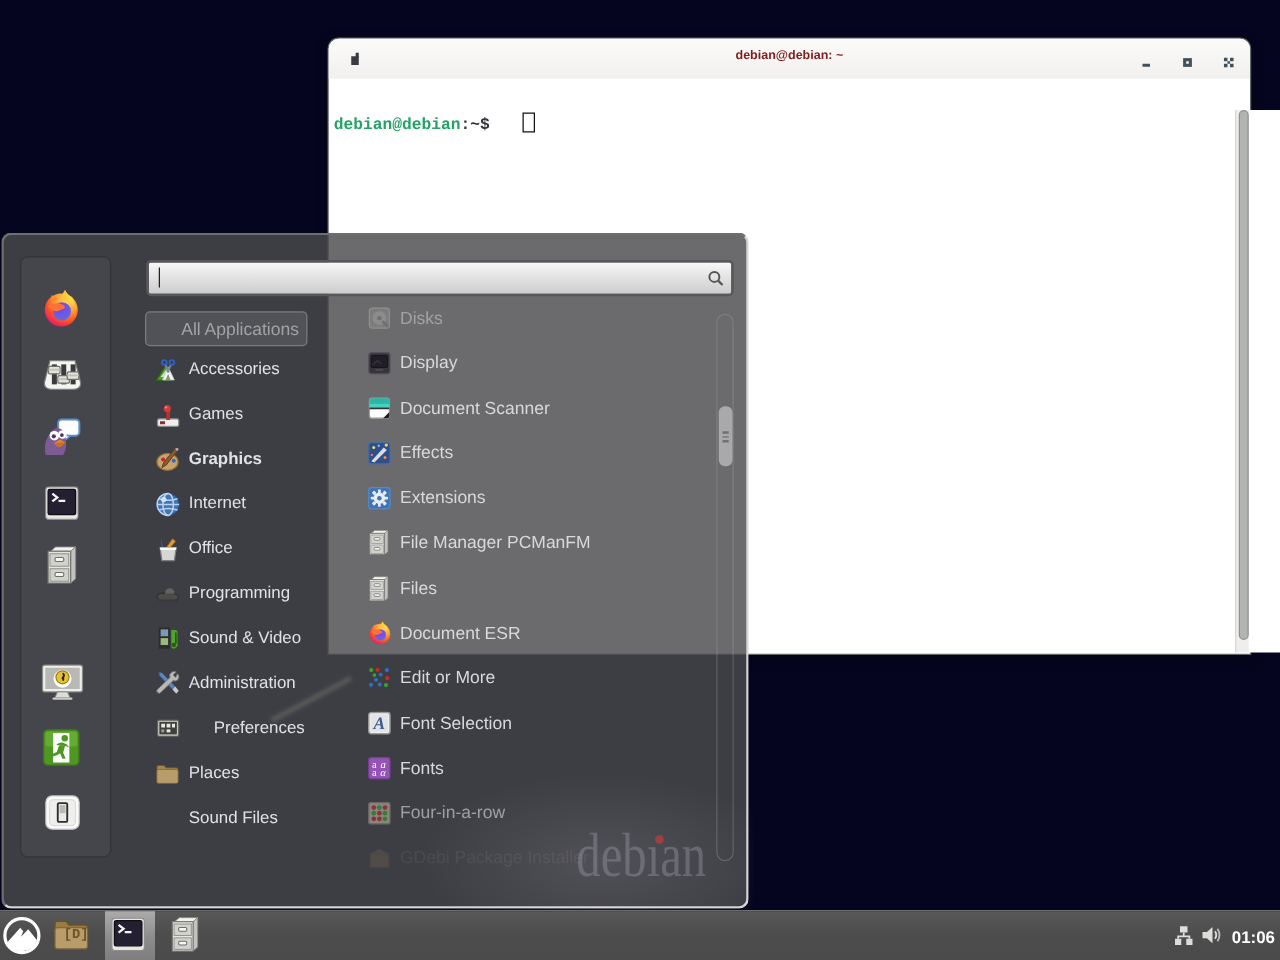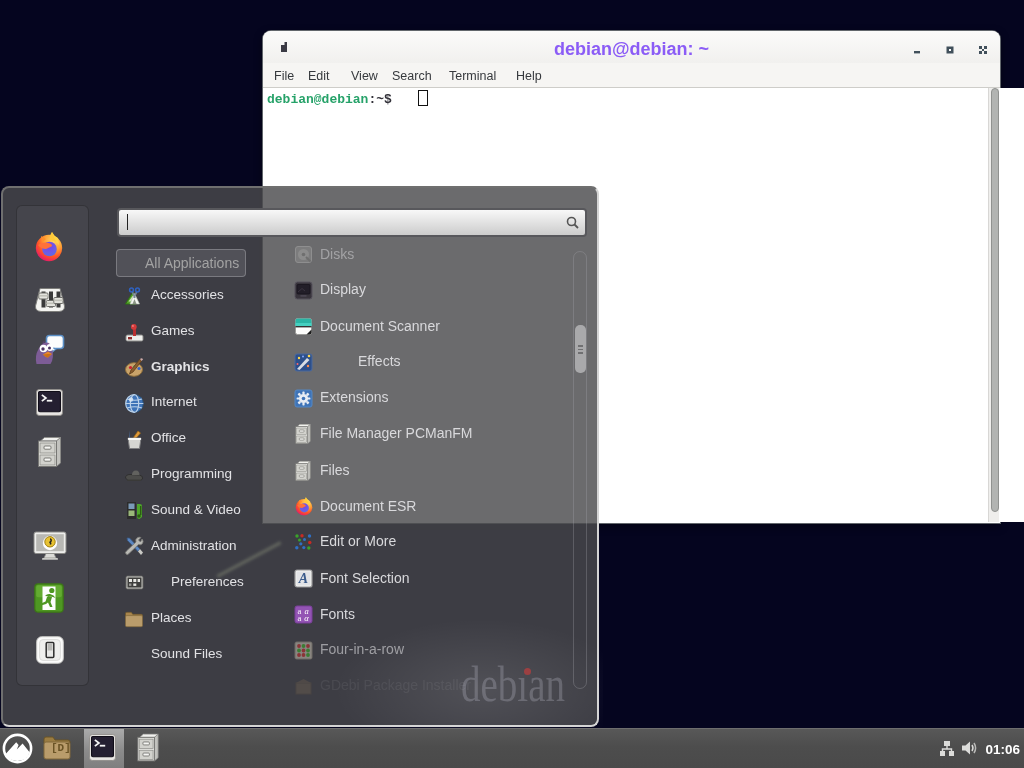--- a/index.html
+++ b/index.html
@@ -4,21 +4,21 @@
 html,body{margin:0;padding:0;width:1024px;height:768px;overflow:hidden;
   background:#05051f;font-family:"Liberation Sans", sans-serif;}
 *{box-sizing:border-box;}
 .abs{position:absolute;}
 
 
 #term{left:263px;top:31px;width:737px;height:492px;border-radius:8px 8px 0 0;
   background:#fff;box-shadow:0 0 0 1px #62676c,0 3px 10px rgba(0,0,0,.45);z-index:1;}
 #term .titlebar{left:0;top:0;width:737px;height:32px;border-radius:8px 8px 0 0;
   background:linear-gradient(#fbfbfa,#f1f0ee);}
-#term .title{left:0;top:8px;width:737px;text-align:center;font-size:18px;font-weight:bold;color:#8b5cf6;}
+#term .title{left:0;top:8px;width:737px;text-align:center;font-size:10px;font-weight:bold;color:#7f1d1d;}
 #term .ticon{left:17px;top:11px;width:9px;height:11px;}
 #term .menubar{left:0;top:32px;width:737px;height:25px;background:#f6f5f3;border-bottom:1px solid #cecdc9;
   font-size:12.5px;color:#36393d;}
 #term .menubar span{position:absolute;top:6px;}
 #term .content{left:1px;top:57px;width:861px;height:434px;background:#fff;
   font-family:"Liberation Mono",monospace;font-size:13px;font-weight:bold;}
 #prompt{left:3px;top:4px;}
 #prompt .g{color:#26a269;}
 #prompt .d{color:#33323a;}
 #cursor{left:154px;top:2px;width:10px;height:16px;border:1.5px solid #111;}
@@ -67,28 +67,20 @@
   <svg class="abs wbtn" style="left:650px" viewBox="0 0 8 8">
       <rect x="1" y="5" width="6" height="2.4" fill="#41505b"></rect>
     </svg>
   <svg class="abs wbtn" style="left:683px" viewBox="0 0 8 8">
       <rect x="0.5" y="0.5" width="7" height="7" fill="#41505b"></rect>
       <rect x="3" y="3" width="2" height="2" fill="#fff"></rect>
     </svg>
   <svg class="abs wbtn" style="left:716px" viewBox="0 0 8 8">
       <path d="M0 0h3v3h2V0h3v3H5v2h3v3H5V5H3v3H0V5h3V3H0z" fill="#41505b"></path>
     </svg>
-  <div class="abs menubar">
-    <span style="left:11px">File</span>
-      <span style="left:45px">Edit</span>
-    <span style="left:88px">View</span>
-      <span style="left:129px">Search</span>
-    <span style="left:186px">Terminal</span>
-      <span style="left:253px">Help</span>
-  </div>
   <div class="abs content">
     <div class="abs" id="prompt"><span class="g">debian@debian</span><span class="d">:~$</span></div>
     <div class="abs" id="cursor"></div>
     <div class="abs" id="tsb">
         <div class="abs thumb"></div>
       </div>
   </div>
 </div>
 
 <div class="abs" id="menu">
@@ -118,21 +110,21 @@
     <div class="cat" style="top: 242px;">Office</div>
     <div class="cat" style="top: 278px;">Programming</div>
     <div class="cat" style="top: 313.5px; text-align: center;">Sound &amp; Video</div>
     <div class="cat" style="top: 349.5px;">Administration</div>
     <div class="cat" style="top: 385.5px; margin-left: 20px;">Preferences</div>
     <div class="cat" style="top: 422px;">Places</div>
     <div class="cat" style="top: 458px;">Sound Files</div>
     <div class="app" style="top: 57.5px; opacity: 0.5;">Disks</div>
     <div class="app" style="top: 93px; opacity: 1;">Display</div>
     <div class="app" style="top: 129.5px; opacity: 1;">Document Scanner</div>
-    <div class="app" style="top: 165px; opacity: 1; margin-left: 38px;">Effects</div>
+    <div class="app" style="top: 165px; opacity: 1;">Effects</div>
     <div class="app" style="top: 201px; opacity: 1;">Extensions</div>
     <div class="app" style="top: 237px; opacity: 1;">File Manager PCManFM</div>
     <div class="app" style="top: 273.5px; opacity: 1;">Files</div>
     <div class="app" style="top: 309.5px; opacity: 1;">Document ESR</div>
     <div class="app" style="top: 345px; opacity: 1;">Edit or More</div>
     <div class="app" style="top: 381.5px; opacity: 1;">Font Selection</div>
     <div class="app" style="top: 417.5px; opacity: 1; text-align: right;">Fonts</div>
     <div class="app" style="top: 453px; opacity: 0.62;">Four-in-a-row</div>
     <div class="app" style="top: 489px; opacity: 0.08;">GDebi Package Installer</div>
   </div>

